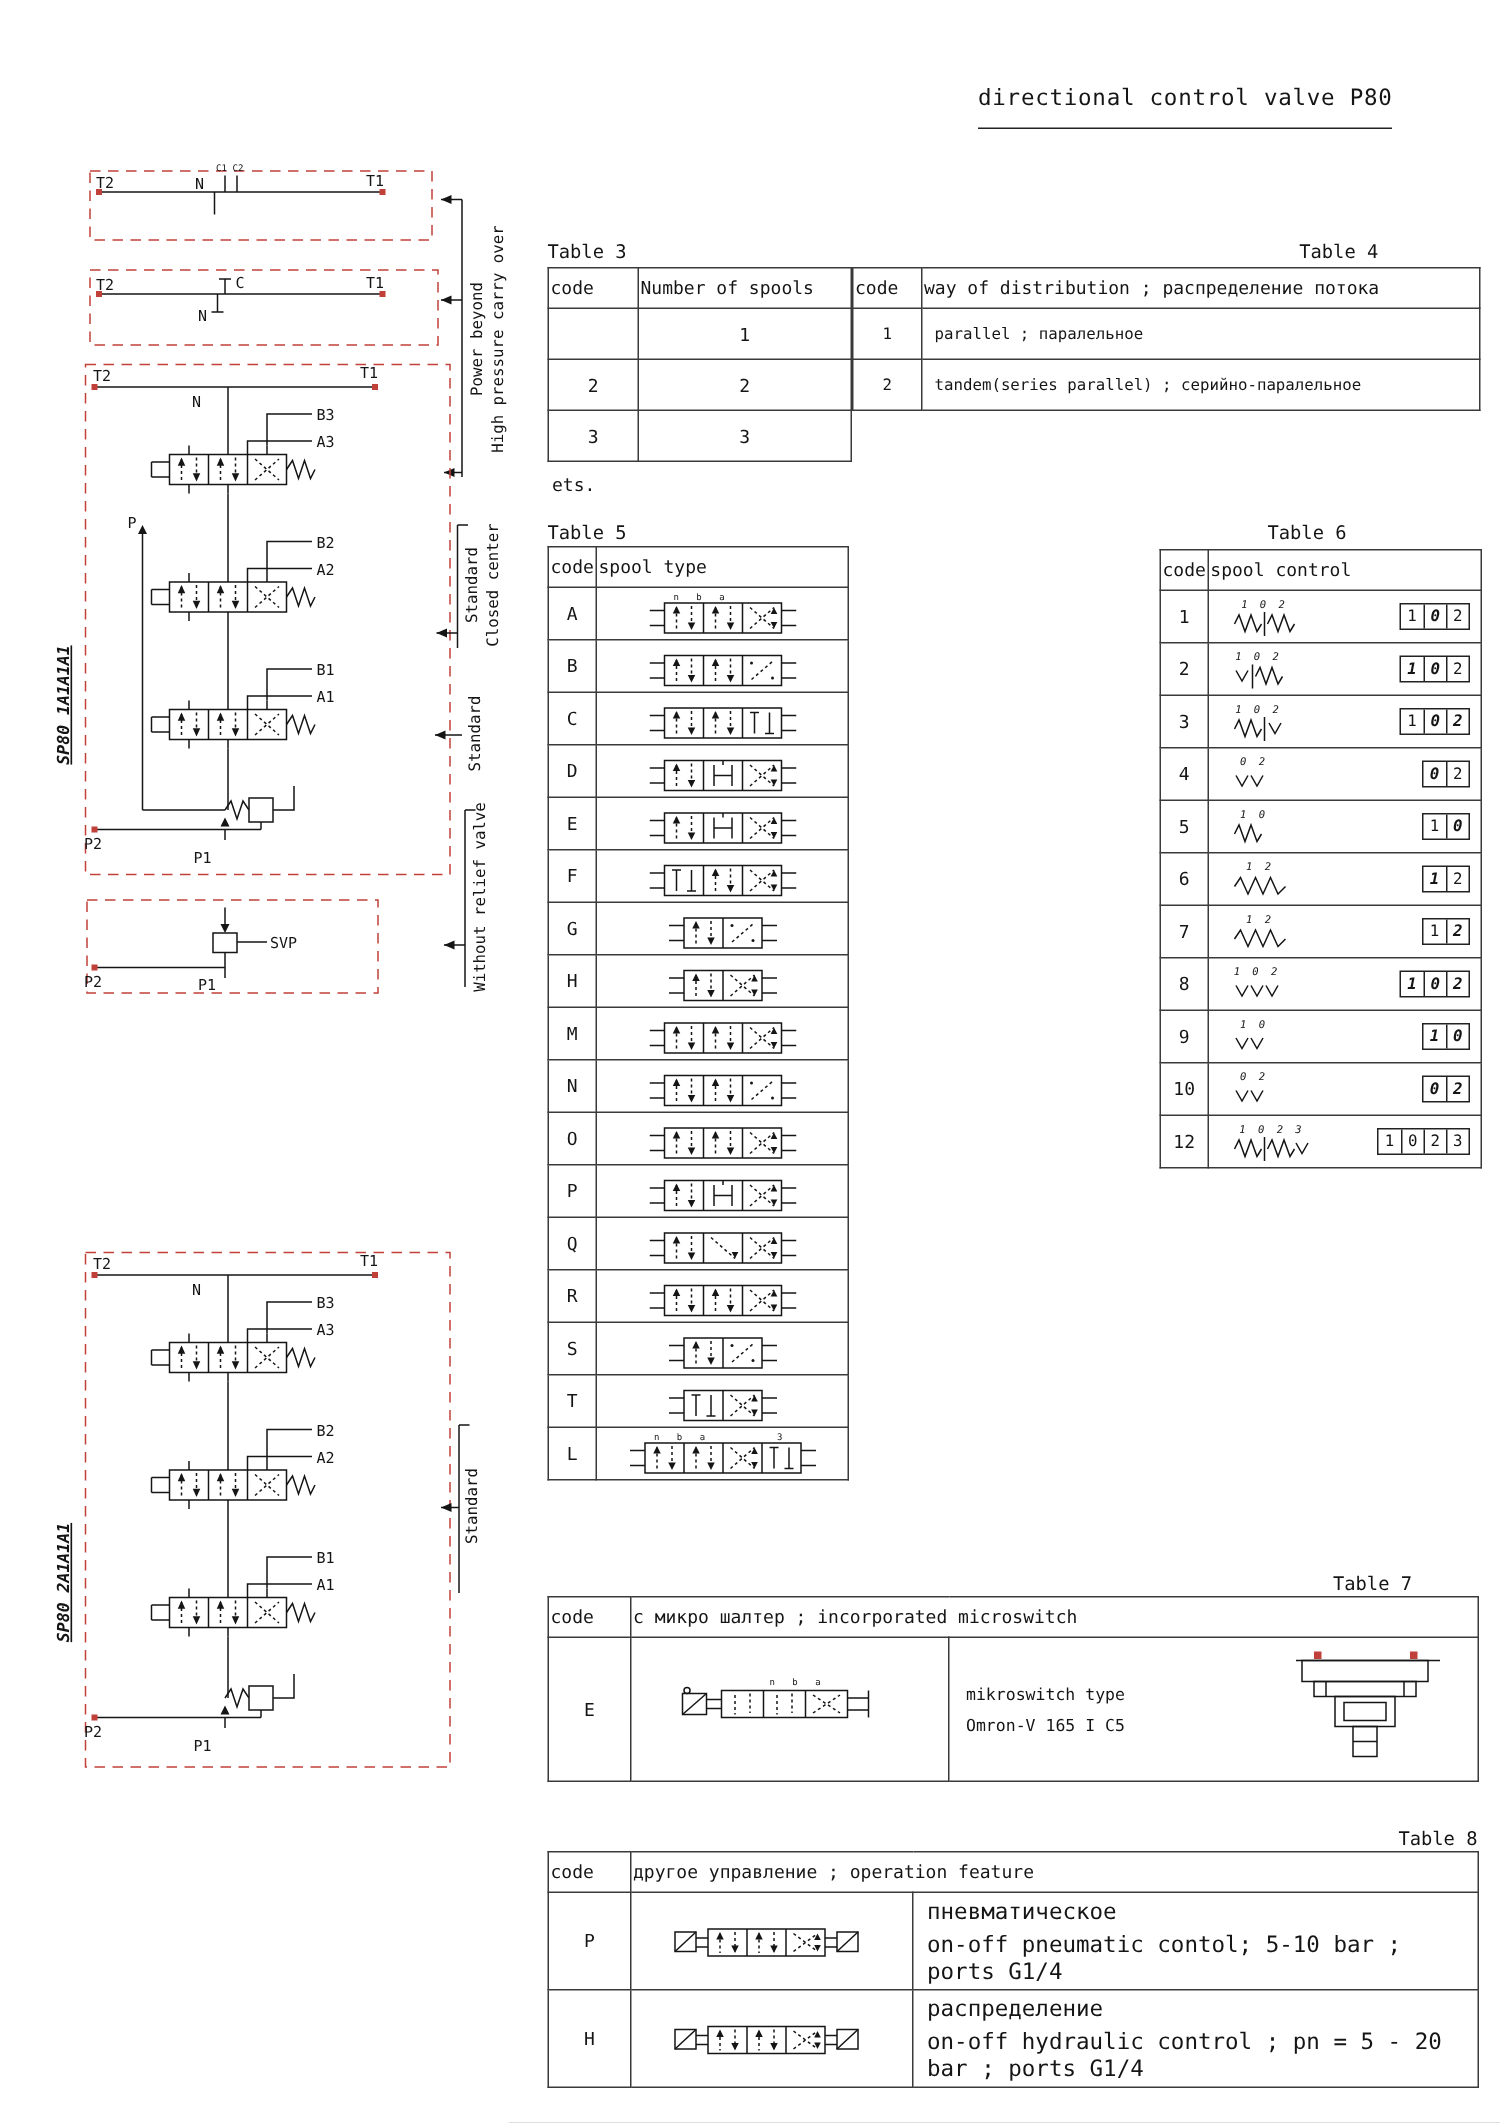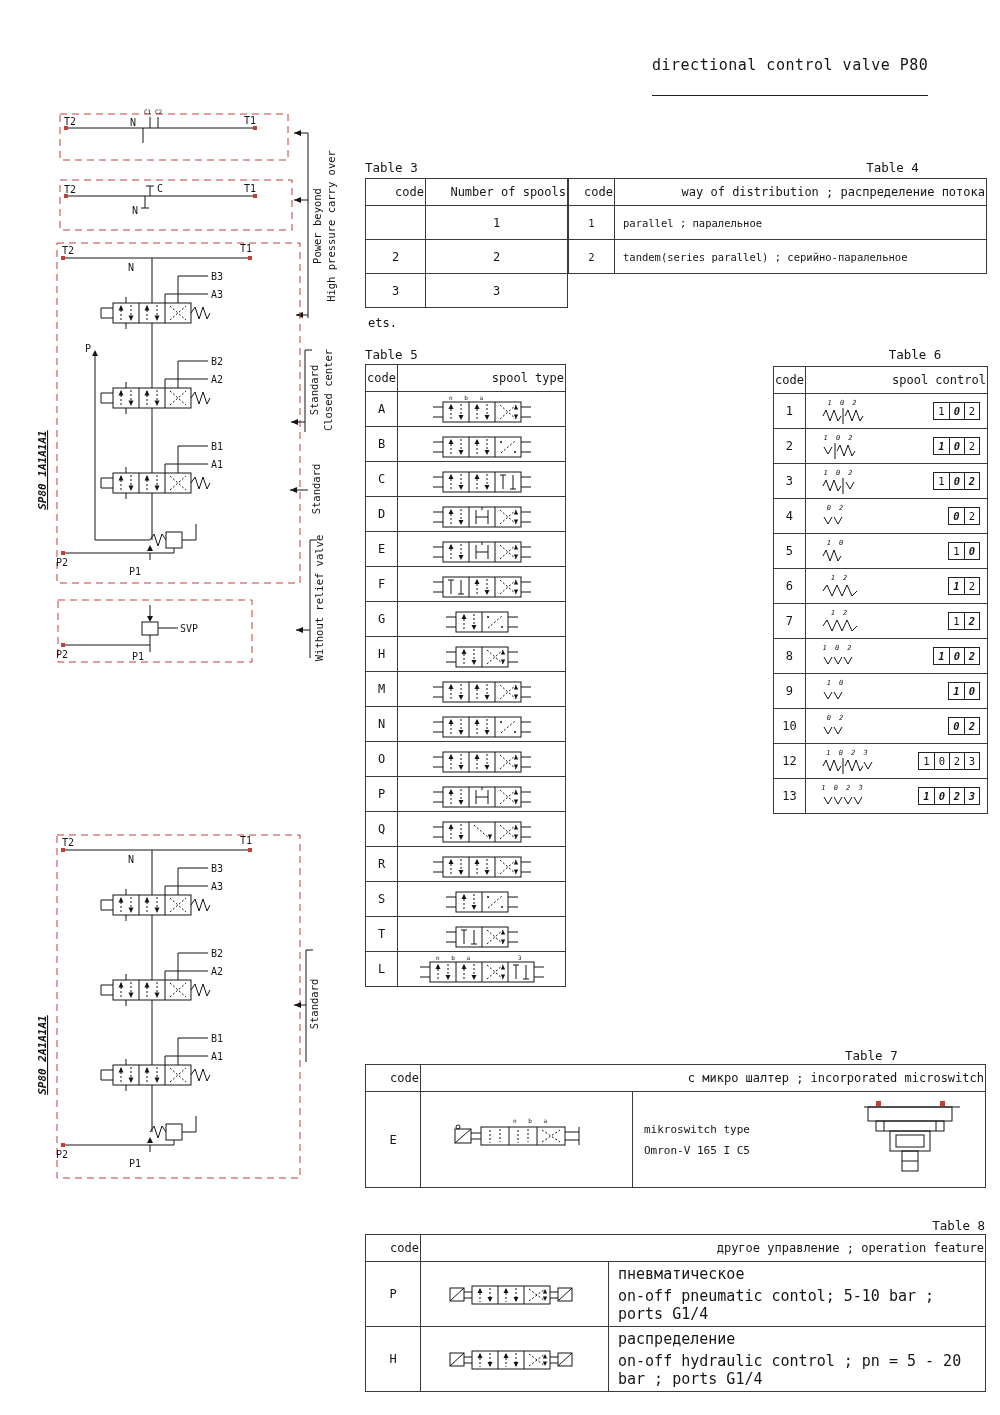--- a/index.html
+++ b/index.html
@@ -1,24 +1,24 @@
 <!DOCTYPE html>
 <html><head>
 <meta charset="utf-8">
 <style>
   *{box-sizing:border-box}
   body{margin:0;background:#777;display:flex;justify-content:center}
   #page{position:relative;width:1000px;height:1415px;background:#fff;
         font-family:"DejaVu Sans Mono","Liberation Mono",monospace;color:#151515;overflow:hidden}
   .abs{position:absolute}
   #title{position:absolute;left:652px;top:56px;font-size:15px;letter-spacing:.5px;
-         border-bottom:1.5px solid #222;padding-bottom:21px;white-space:nowrap}
+         border-bottom:1.5px solid #222;padding-bottom:11px;white-space:nowrap}
   table{border-collapse:collapse;background:transparent;table-layout:fixed}
   th,td{border:1px solid #3a3a3a;font-weight:normal;overflow:hidden}
-  th{font-size:12px;height:27px;text-align:right}
+  th{font-size:12px;height:27px;text-align:left}
   .tlabel{position:absolute;font-size:12.5px}
   #t34{position:absolute;left:365px;top:178px;display:flex;align-items:flex-start}
   #table3 td{height:34px;text-align:center;font-size:12px}
   #table4 td{height:34px;font-size:10.5px;padding:0 8px}
   #table4 td.c{text-align:center;padding:0}
   #ets{position:absolute;left:368px;top:316px;font-size:12px}
   .codecell{text-align:center;font-size:12px}
   .glyphcell{text-align:center;vertical-align:middle}
   .glyphcell svg{display:inline-block;vertical-align:middle}
   #table5 td{height:35px}
@@ -698,21 +698,21 @@
               <polygon points="83,26 80.8,21.6 85.2,21.6" fill="#151515"></polygon>
               <line x1="96" y1="12" x2="96" y2="26" stroke="#151515" stroke-width="1"></line>
               <line x1="93" y1="12" x2="99" y2="12" stroke="#151515" stroke-width="1"></line>
               <line x1="106" y1="12" x2="106" y2="26" stroke="#151515" stroke-width="1"></line>
               <line x1="103" y1="26" x2="109" y2="26" stroke="#151515" stroke-width="1"></line>
             </svg></td>
         </tr>
       </tbody>
   </table>
 
-  <div class="tlabel" style="left:845px;top:347px;width:140px;text-align:center">Table 6</div>
+  <div class="tlabel" style="left:845px;top:347px;width:140px;text-align:left">Table 6</div>
   <table id="table6" class="abs" style="left:773px;top:366px">
     <colgroup>
         <col style="width:30px">
         <col style="width:182px">
       </colgroup>
     <thead>
         <tr>
       <th>code</th>
       <th>spool control</th>
     </tr>
@@ -896,44 +896,24 @@
               </svg>
               <span class="posbox">
                 <span>1</span>
                 <span>0</span>
                 <span>2</span>
                 <span>3</span>
               </span>
             </div>
           </td>
         </tr>
-        <tr>
-          <td class="codecell">13</td>
-          <td>
-            <div class="ctrlwrap">
-              <svg width="60" height="30" viewBox="0 0 60 30">
-                <text x="30" y="9" font-size="7" text-anchor="middle" font-style="italic" letter-spacing="2">1 0 2 3</text>
-                <polyline points="11,16 15,23 19,16" fill="none" stroke="#151515"></polyline>
-                <polyline points="21,16 25,23 29,16" fill="none" stroke="#151515"></polyline>
-                <polyline points="31,16 35,23 39,16" fill="none" stroke="#151515"></polyline>
-                <polyline points="41,16 45,23 49,16" fill="none" stroke="#151515"></polyline>
-              </svg>
-              <span class="posbox">
-                <span class="b">1</span>
-                <span class="b">0</span>
-                <span class="b">2</span>
-                <span class="b">3</span>
-              </span>
-            </div>
-          </td>
-        </tr>
       </tbody>
   </table>
 
-  <div class="tlabel" style="left:845px;top:1048px;width:140px;text-align:left">Table 7</div>
+  <div class="tlabel" style="left:845px;top:1048px;width:140px;text-align:center">Table 7</div>
   <table id="table7" class="abs" style="left:365px;top:1064px">
     <colgroup>
         <col style="width:55px">
         <col style="width:212px">
         <col style="width:353px">
       </colgroup>
     <thead>
         <tr>
       <th>code</th>
       <th colspan="2">с микро шалтер ;  incorporated microswitch</th>

